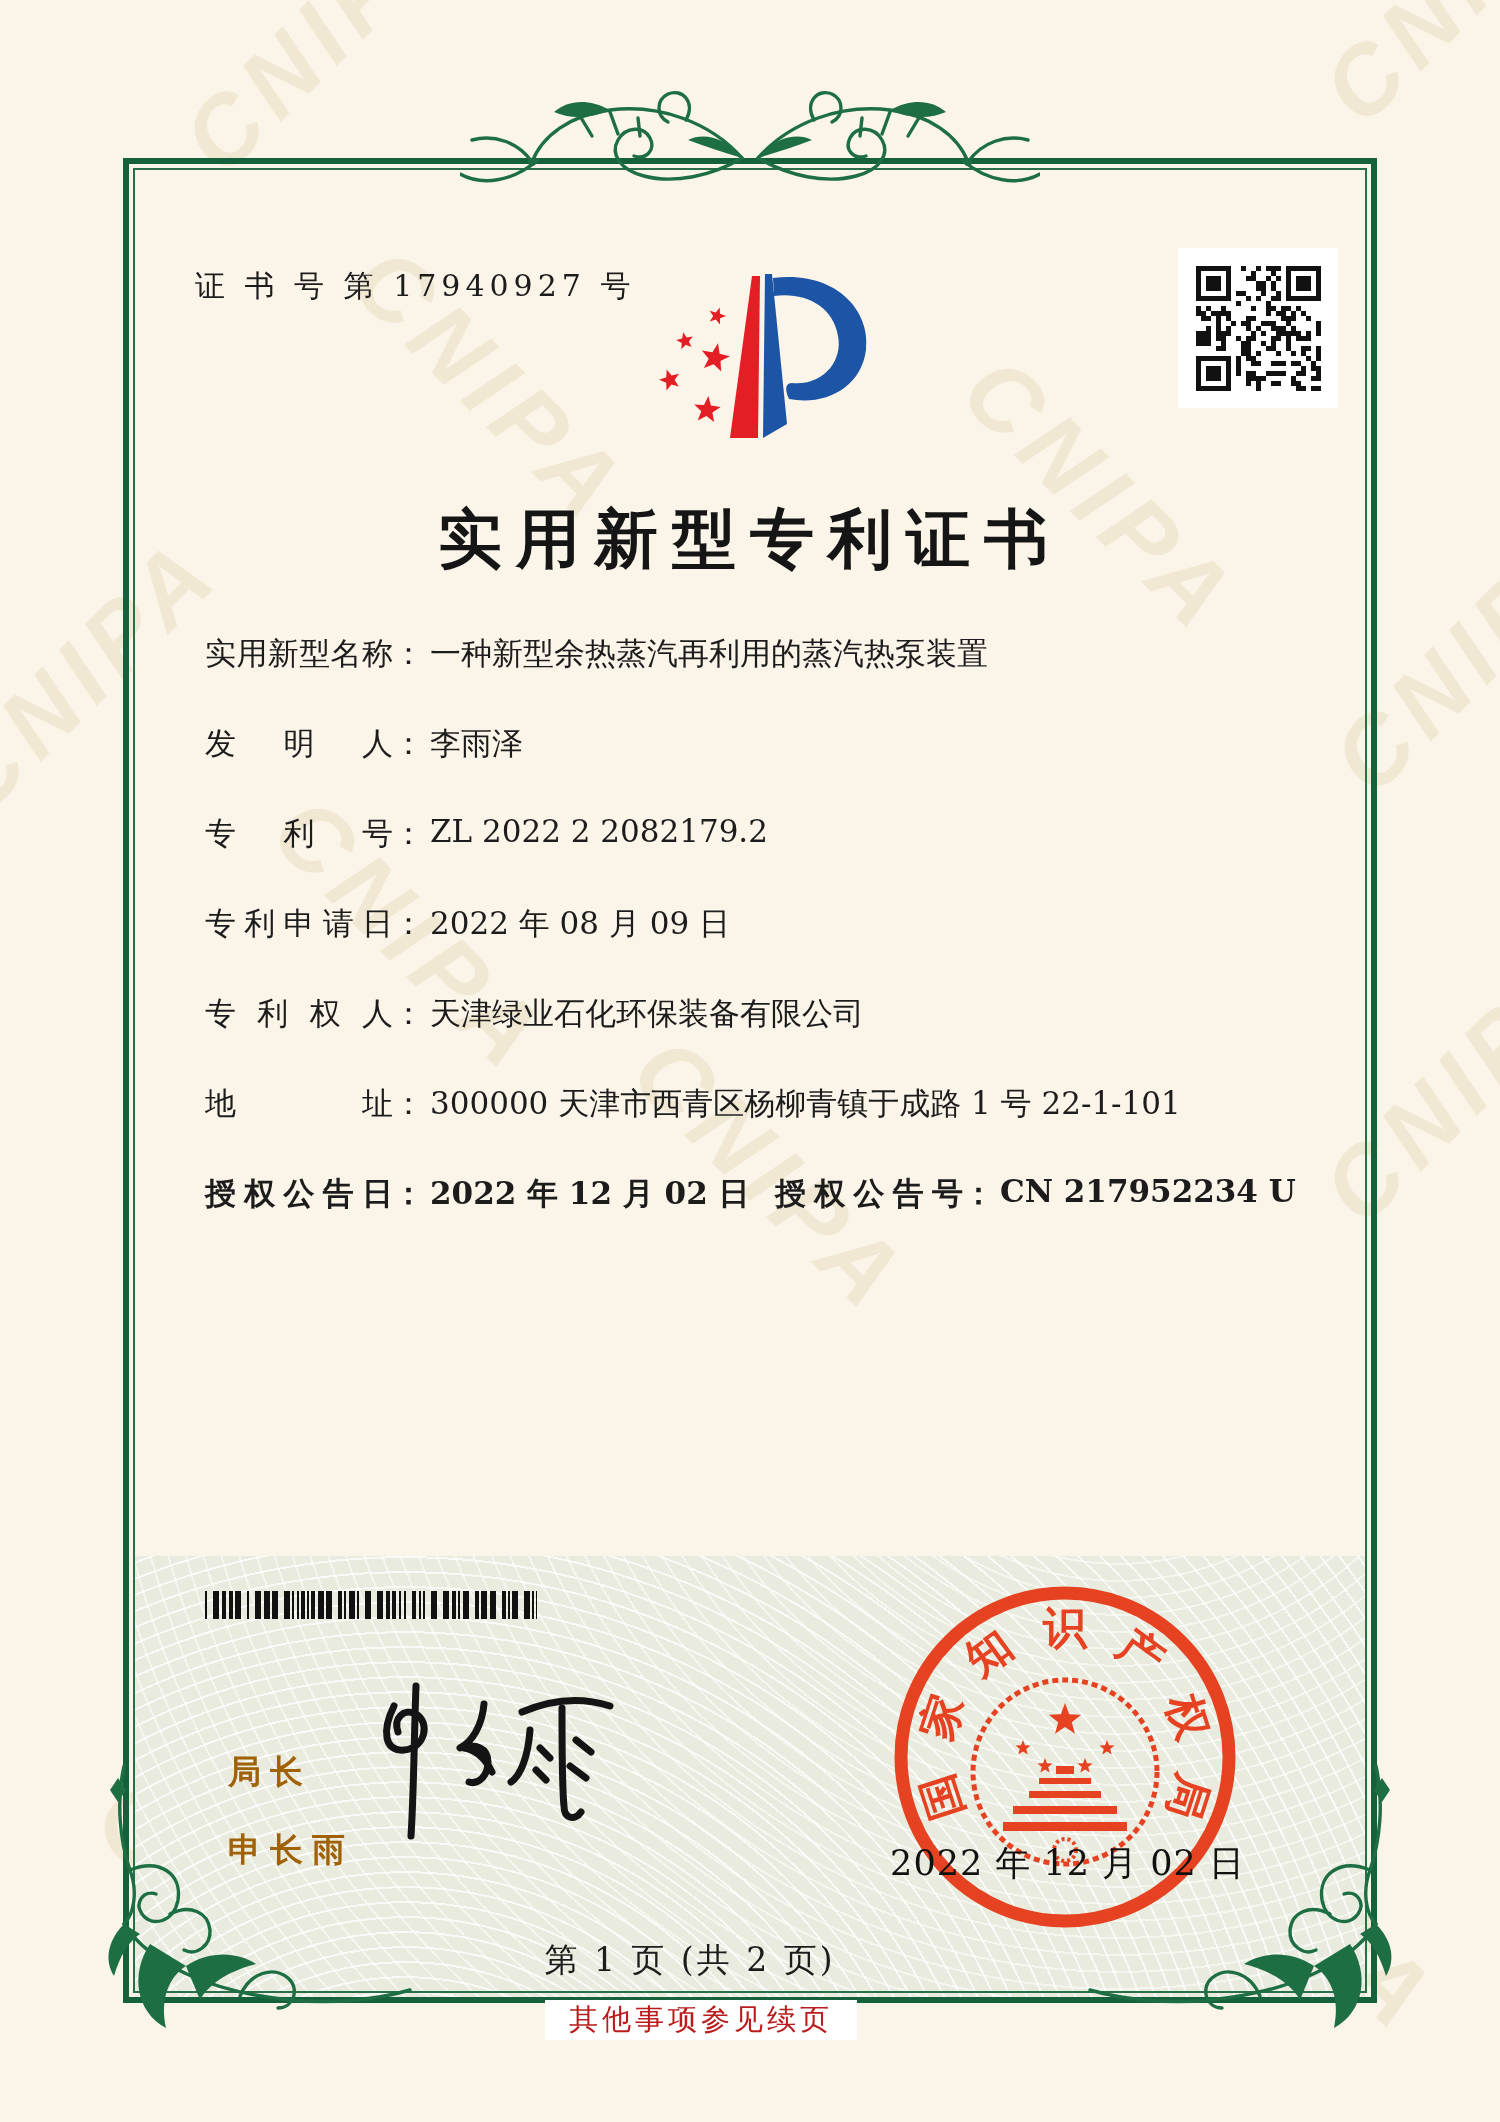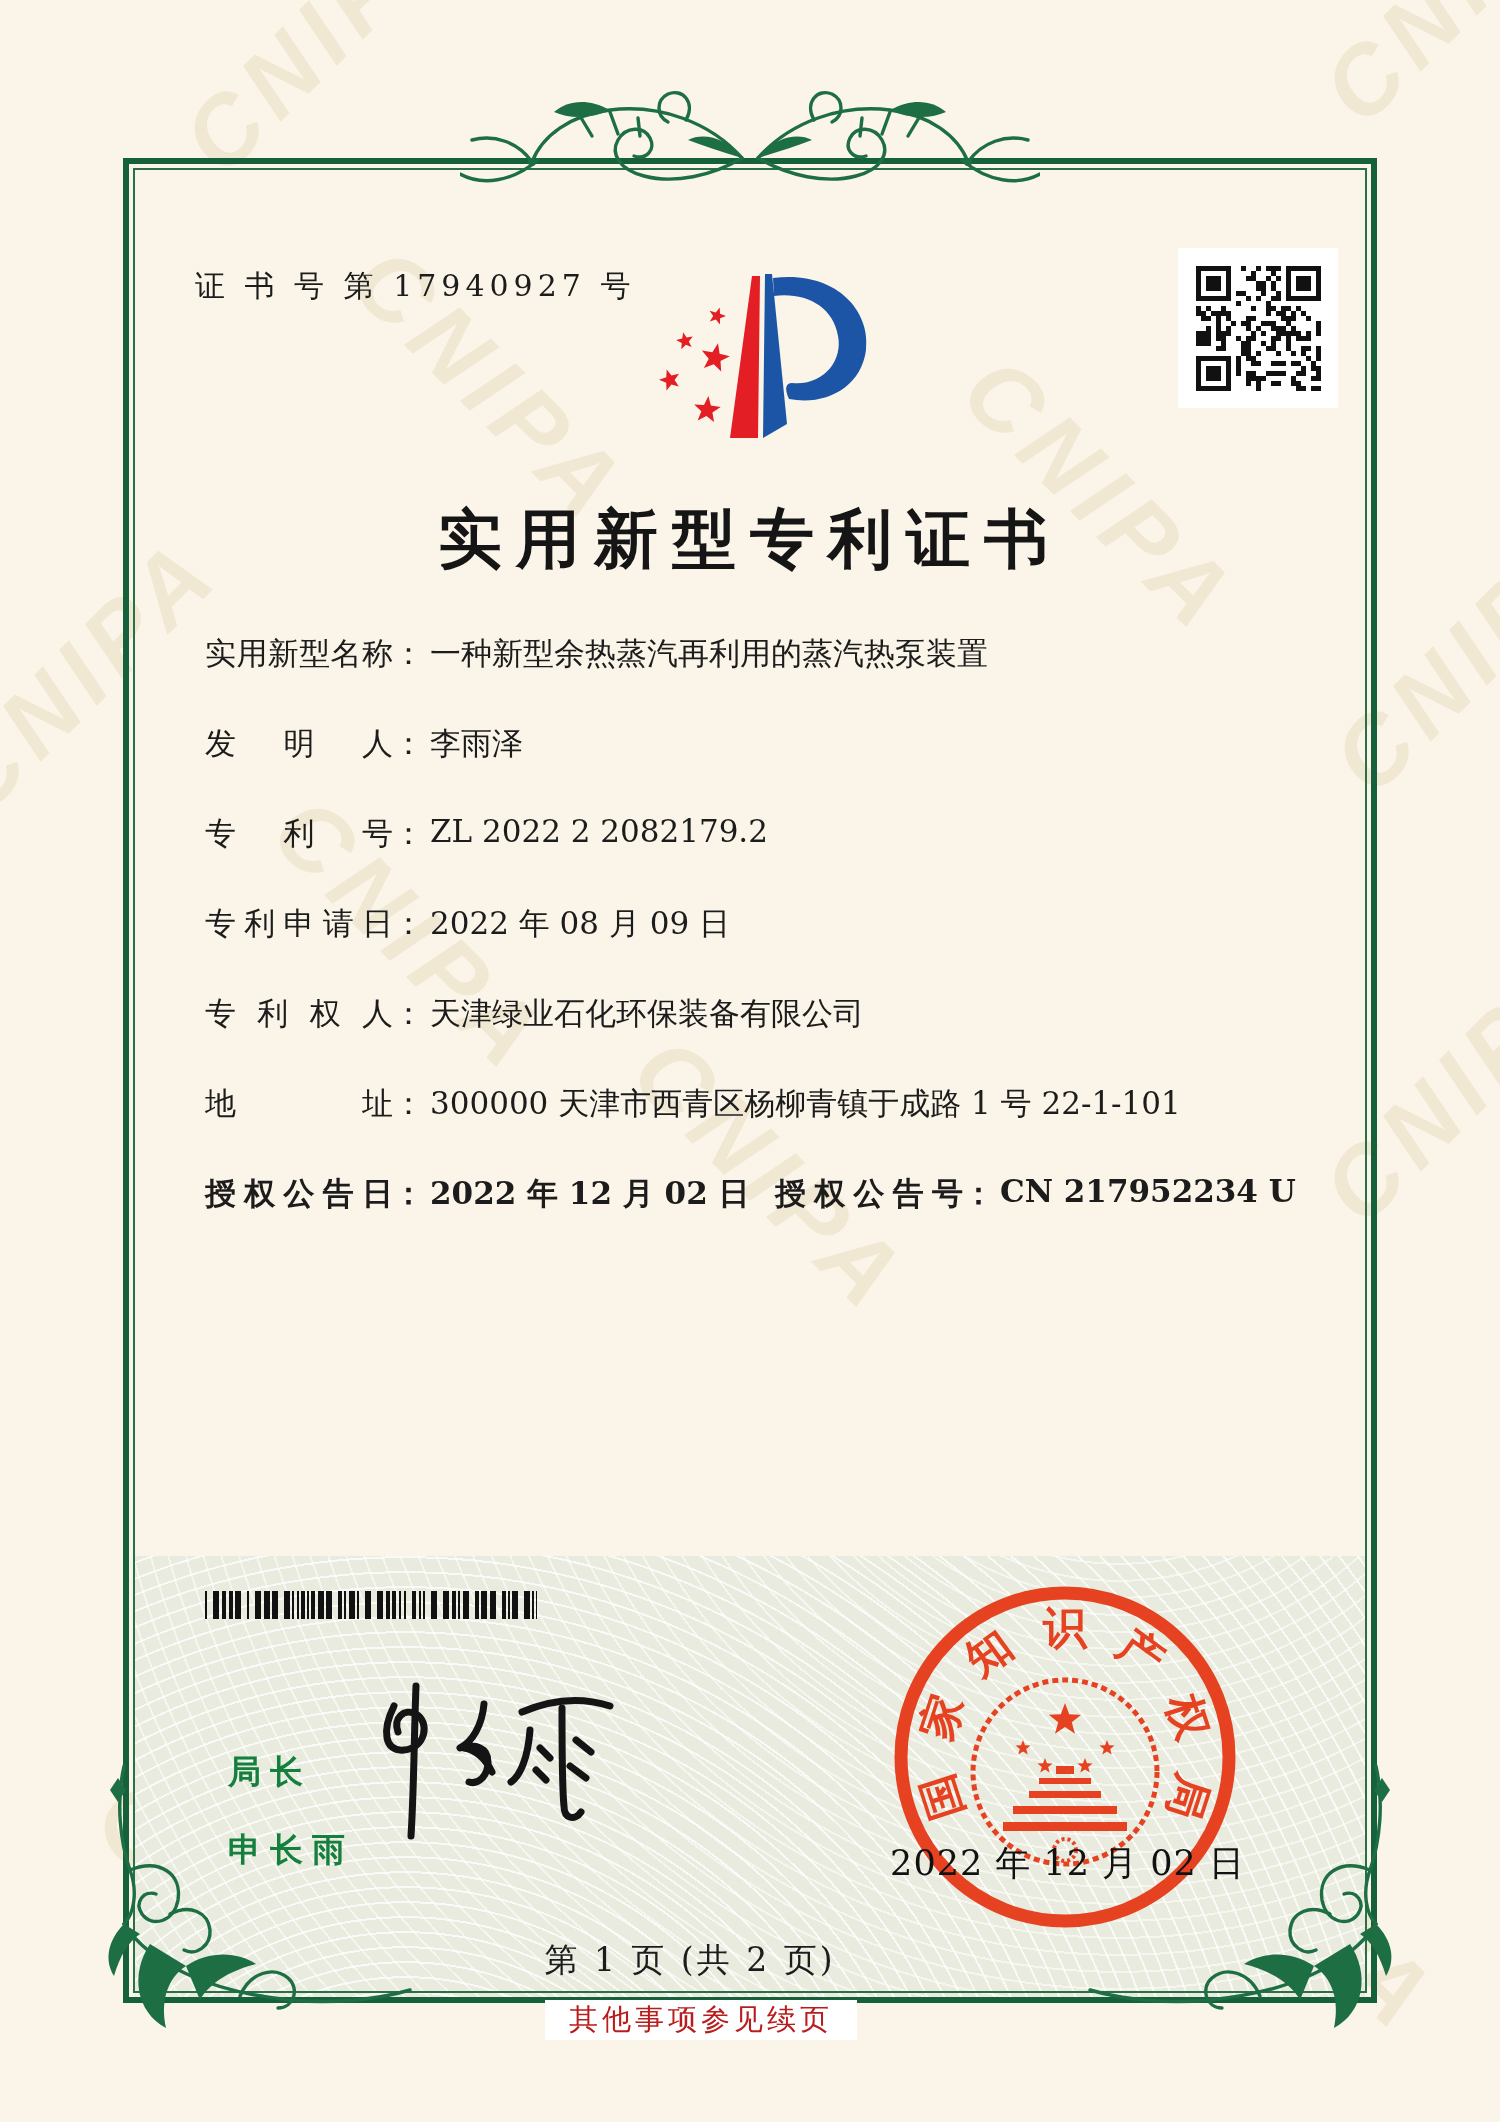--- a/index.html
+++ b/index.html
@@ -45,21 +45,21 @@
   .flabel{display:inline-block; width:188px; text-align:justify; text-align-last:justify; vertical-align:top;}
   .fcolon{display:inline-block; vertical-align:top;}
   .fval{display:inline-block; vertical-align:top; margin-left:6px;}
   .grant2{position:absolute; left:570px; top:0; white-space:nowrap;}
   .paras{
     left:205px; top:1238px; width:1095px; font-size:29px; line-height:44px;
     text-align:justify; color:#1b1b1b;
   }
   .paras p{margin:0; text-indent:2em;}
   .barcode-box{left:205px; top:1591px; width:332px; height:28px;}
-  .signer{left:228px; font-family:"DejaVu Sans","Liberation Sans",sans-serif; font-weight:600; font-size:33px; letter-spacing:9px; color:#15803d;}
+  .signer{left:228px; font-family:"DejaVu Sans","Liberation Sans",sans-serif; font-weight:600; font-size:33px; letter-spacing:9px; color:#a16207;}
   .signer.t1{top:1750px;} .signer.t2{top:1828px;}
   .sig-box{left:360px; top:1676px; width:280px; height:180px; z-index:7;}
   .seal-box{left:875px; top:1567px; width:380px; height:380px; z-index:7; opacity:.95;}
   .seal-date{
     left:880px; top:1840px; width:375px; text-align:center; z-index:9;
     font-size:35px; color:#111; letter-spacing:1px; white-space:nowrap;
   }
   .page-footer{left:0; top:1938px; width:1380px; text-align:center; font-size:33px; letter-spacing:3px; z-index:6;}
   .cont-note{
     left:545px; top:2000px; width:312px; height:40px; background:#ffffff; z-index:6;

